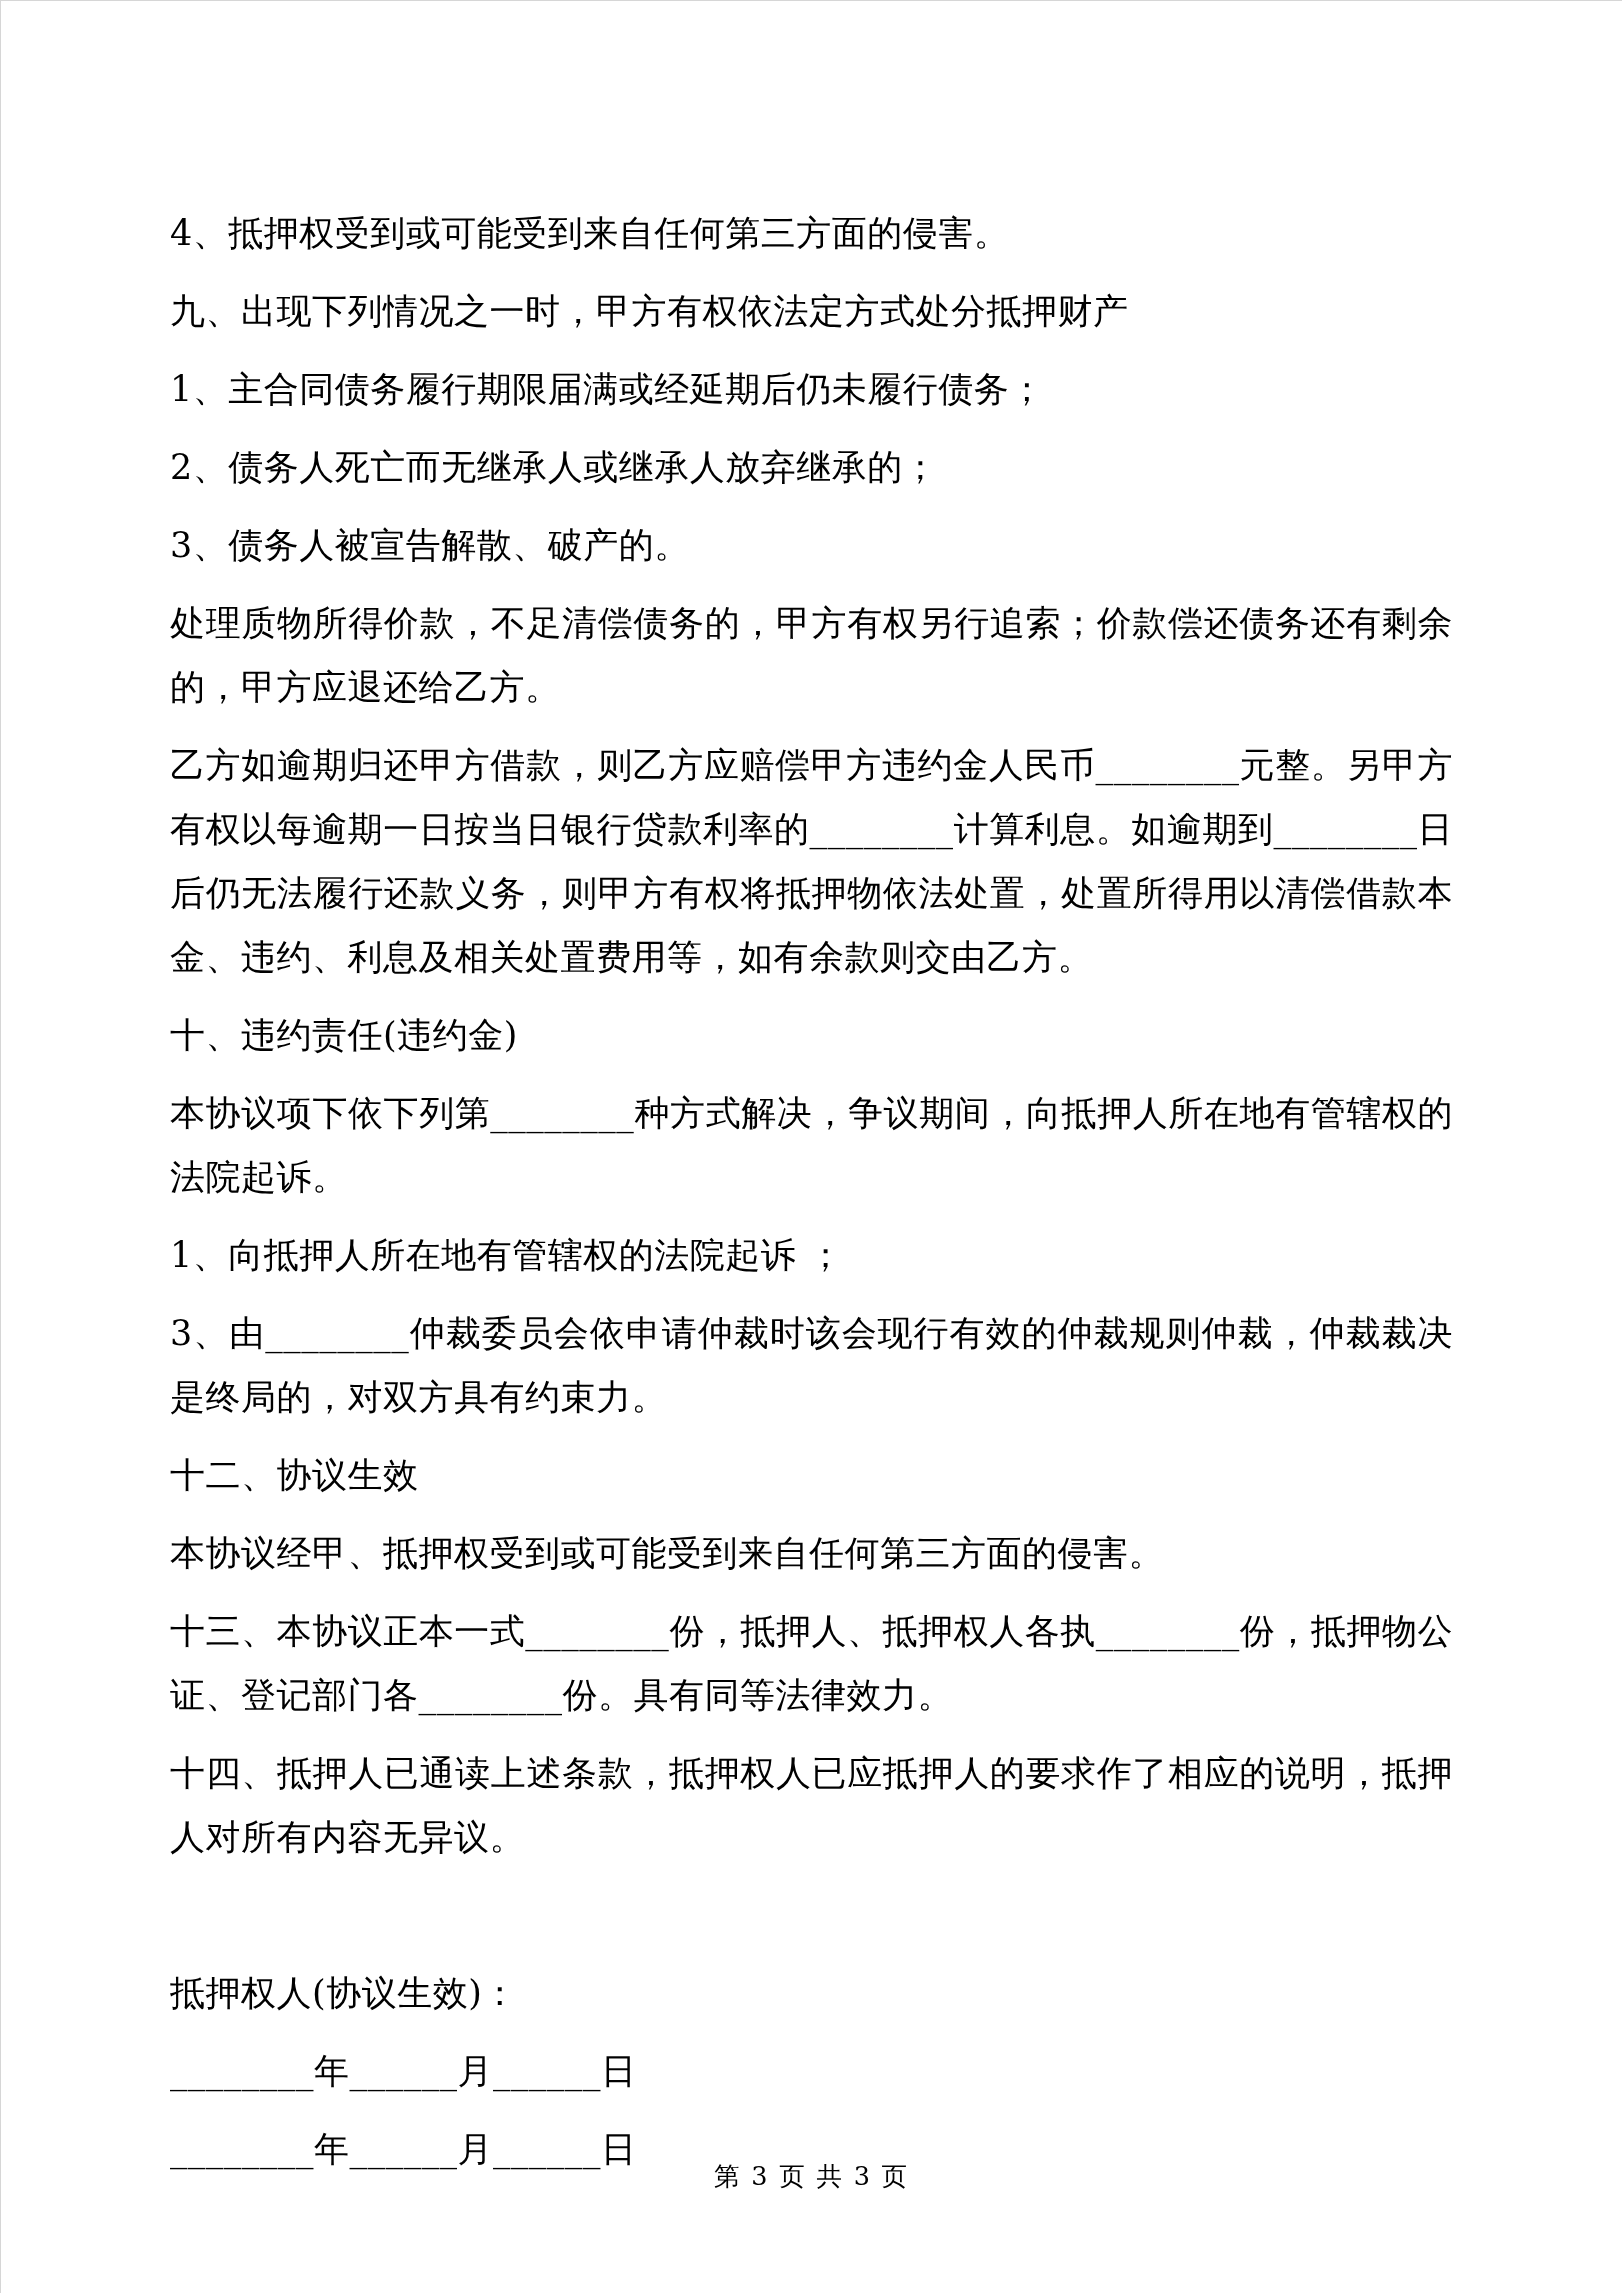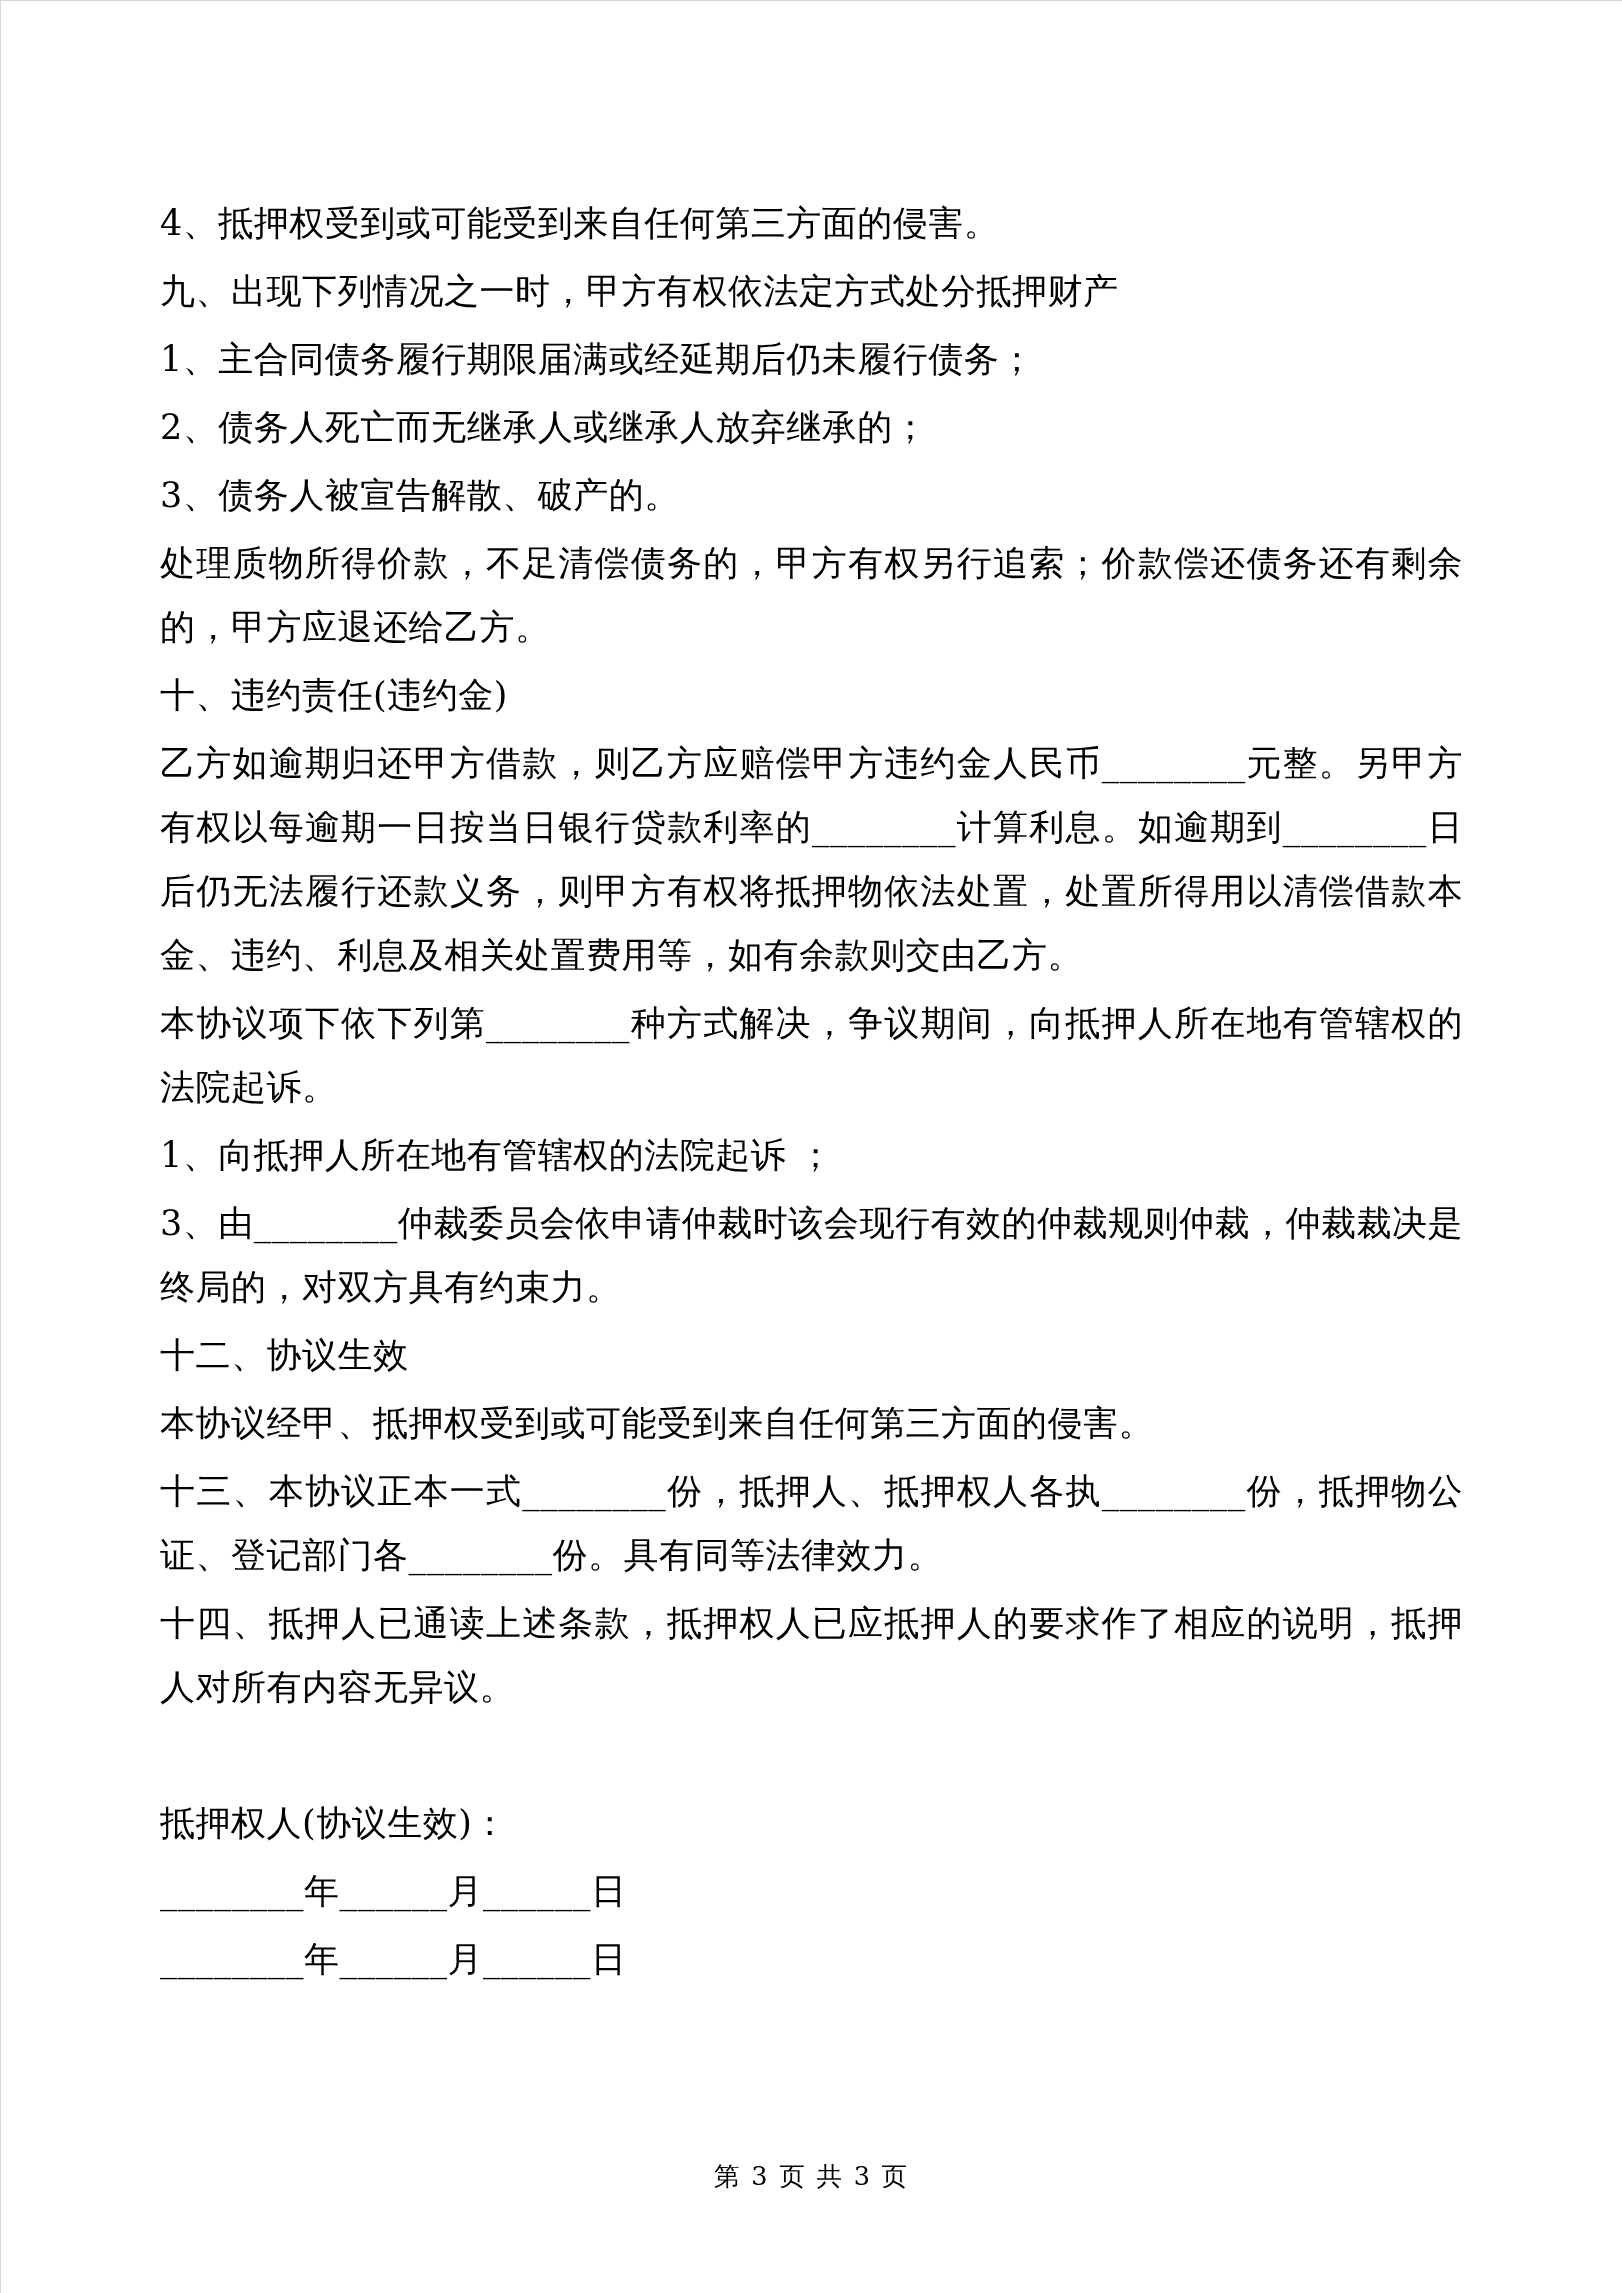--- a/index.html
+++ b/index.html
@@ -16,21 +16,21 @@
     border: 0.9px solid #d6d6d6;
     padding: 186px 155px 0 155px;
     font-family: "DejaVu Serif", "Liberation Serif", serif;
     color: #000000;
     overflow: hidden;
   }
   .doc-body {
     width: 100%;
   }
   .para {
-    margin: 4px;
+    margin: 14px;
     font-size: 35px;
     line-height: 64px;
     text-align: justify;
     text-justify: inter-ideograph;
     word-break: break-all;
     letter-spacing: 0.5px;
   }
   .para.blank {
     min-height: 64px;
   }
@@ -50,22 +50,22 @@
 <body>
 
 <div class="page">
   <div class="doc-body" id="doc-body">
       <p class="para">4、抵押权受到或可能受到来自任何第三方面的侵害。</p>
       <p class="para">九、出现下列情况之一时，甲方有权依法定方式处分抵押财产</p>
       <p class="para">1、主合同债务履行期限届满或经延期后仍未履行债务；</p>
       <p class="para">2、债务人死亡而无继承人或继承人放弃继承的；</p>
       <p class="para">3、债务人被宣告解散、破产的。</p>
       <p class="para">处理质物所得价款，不足清偿债务的，甲方有权另行追索；价款偿还债务还有剩余的，甲方应退还给乙方。</p>
+      <p class="para">乙方如逾期归还甲方借款，则乙方应赔偿甲方违约金人民币________元整。另甲方有权以每逾期一日按当日银行贷款利率的________计算利息。如逾期到________日后仍无法履行还款义务，则甲方有权将抵押物依法处置，处置所得用以清偿借款本金、违约、利息及相关处置费用等，如有余款则交由乙方。</p>
       <p class="para">十、违约责任(违约金)</p>
-      <p class="para">乙方如逾期归还甲方借款，则乙方应赔偿甲方违约金人民币________元整。另甲方有权以每逾期一日按当日银行贷款利率的________计算利息。如逾期到________日后仍无法履行还款义务，则甲方有权将抵押物依法处置，处置所得用以清偿借款本金、违约、利息及相关处置费用等，如有余款则交由乙方。</p>
       <p class="para">本协议项下依下列第________种方式解决，争议期间，向抵押人所在地有管辖权的法院起诉。</p>
       <p class="para">1、向抵押人所在地有管辖权的法院起诉 ；</p>
       <p class="para">3、由________仲裁委员会依申请仲裁时该会现行有效的仲裁规则仲裁，仲裁裁决是终局的，对双方具有约束力。</p>
       <p class="para">十二、协议生效</p>
       <p class="para">本协议经甲、抵押权受到或可能受到来自任何第三方面的侵害。</p>
       <p class="para">十三、本协议正本一式________份，抵押人、抵押权人各执________份，抵押物公证、登记部门各________份。具有同等法律效力。</p>
       <p class="para">十四、抵押人已通读上述条款，抵押权人已应抵押人的要求作了相应的说明，抵押人对所有内容无异议。</p>
       <p class="para blank"></p>
       <p class="para">抵押权人(协议生效)：</p>
       <p class="para">________年______月______日</p>

